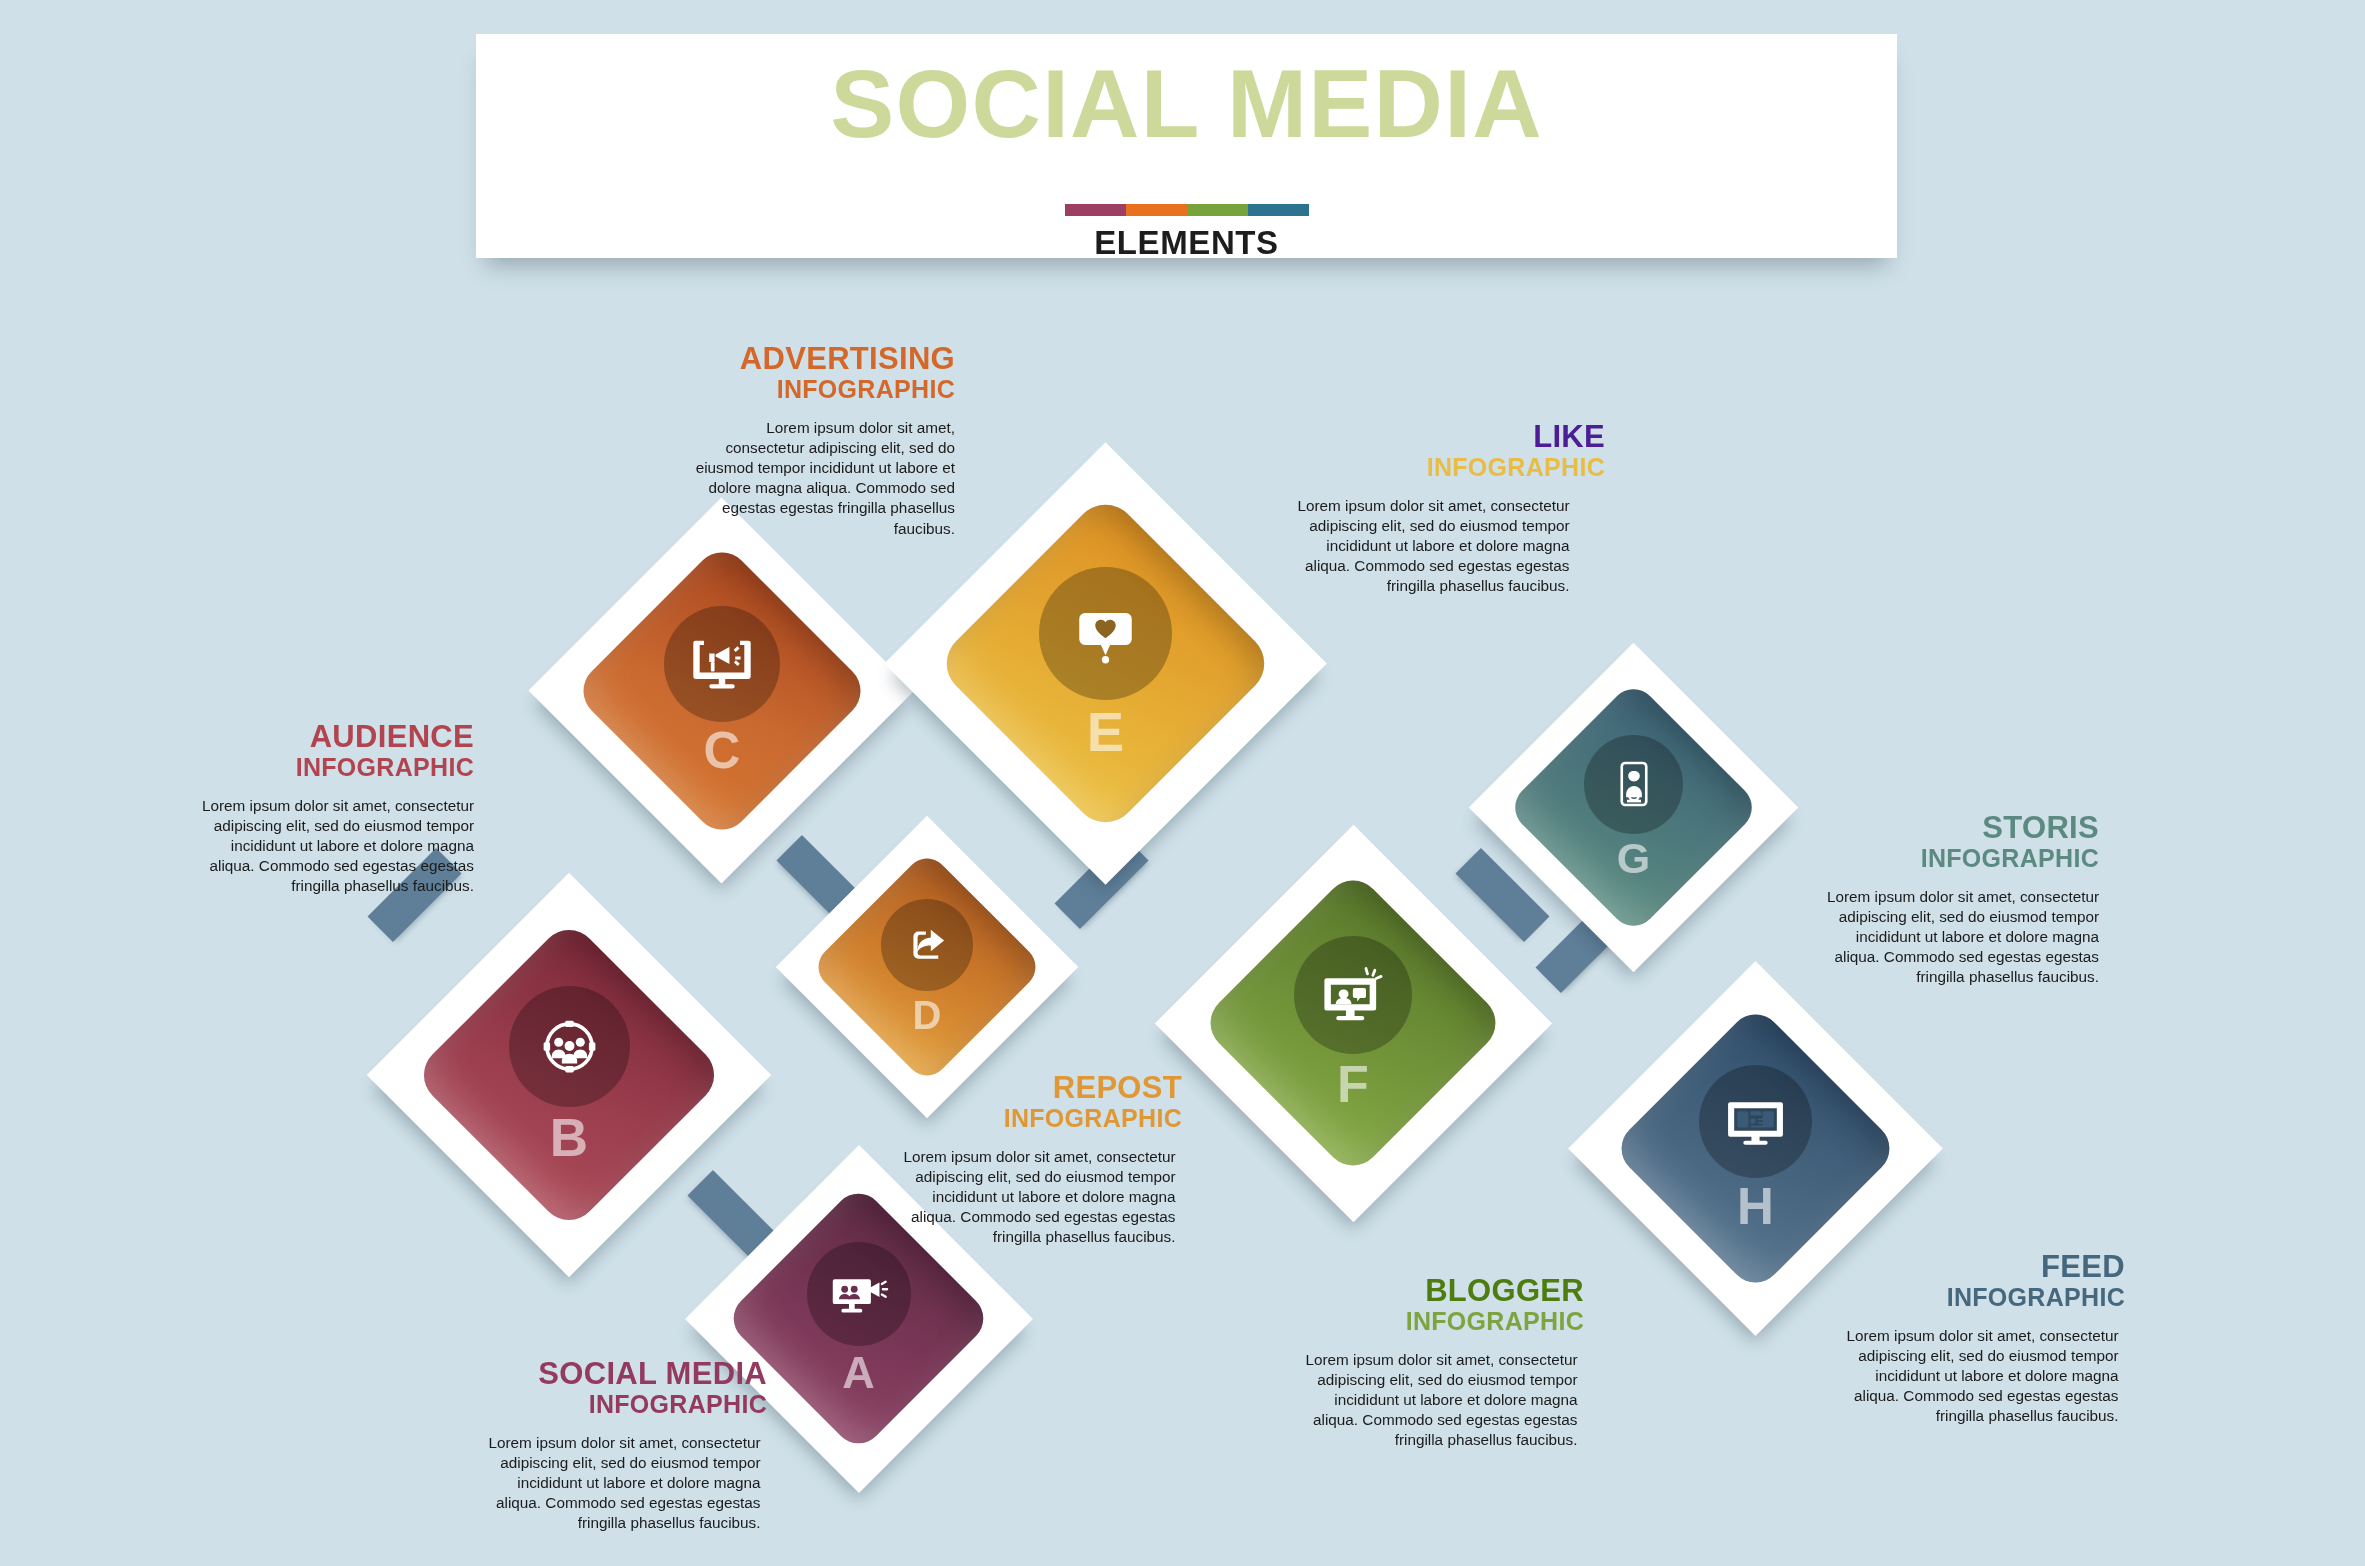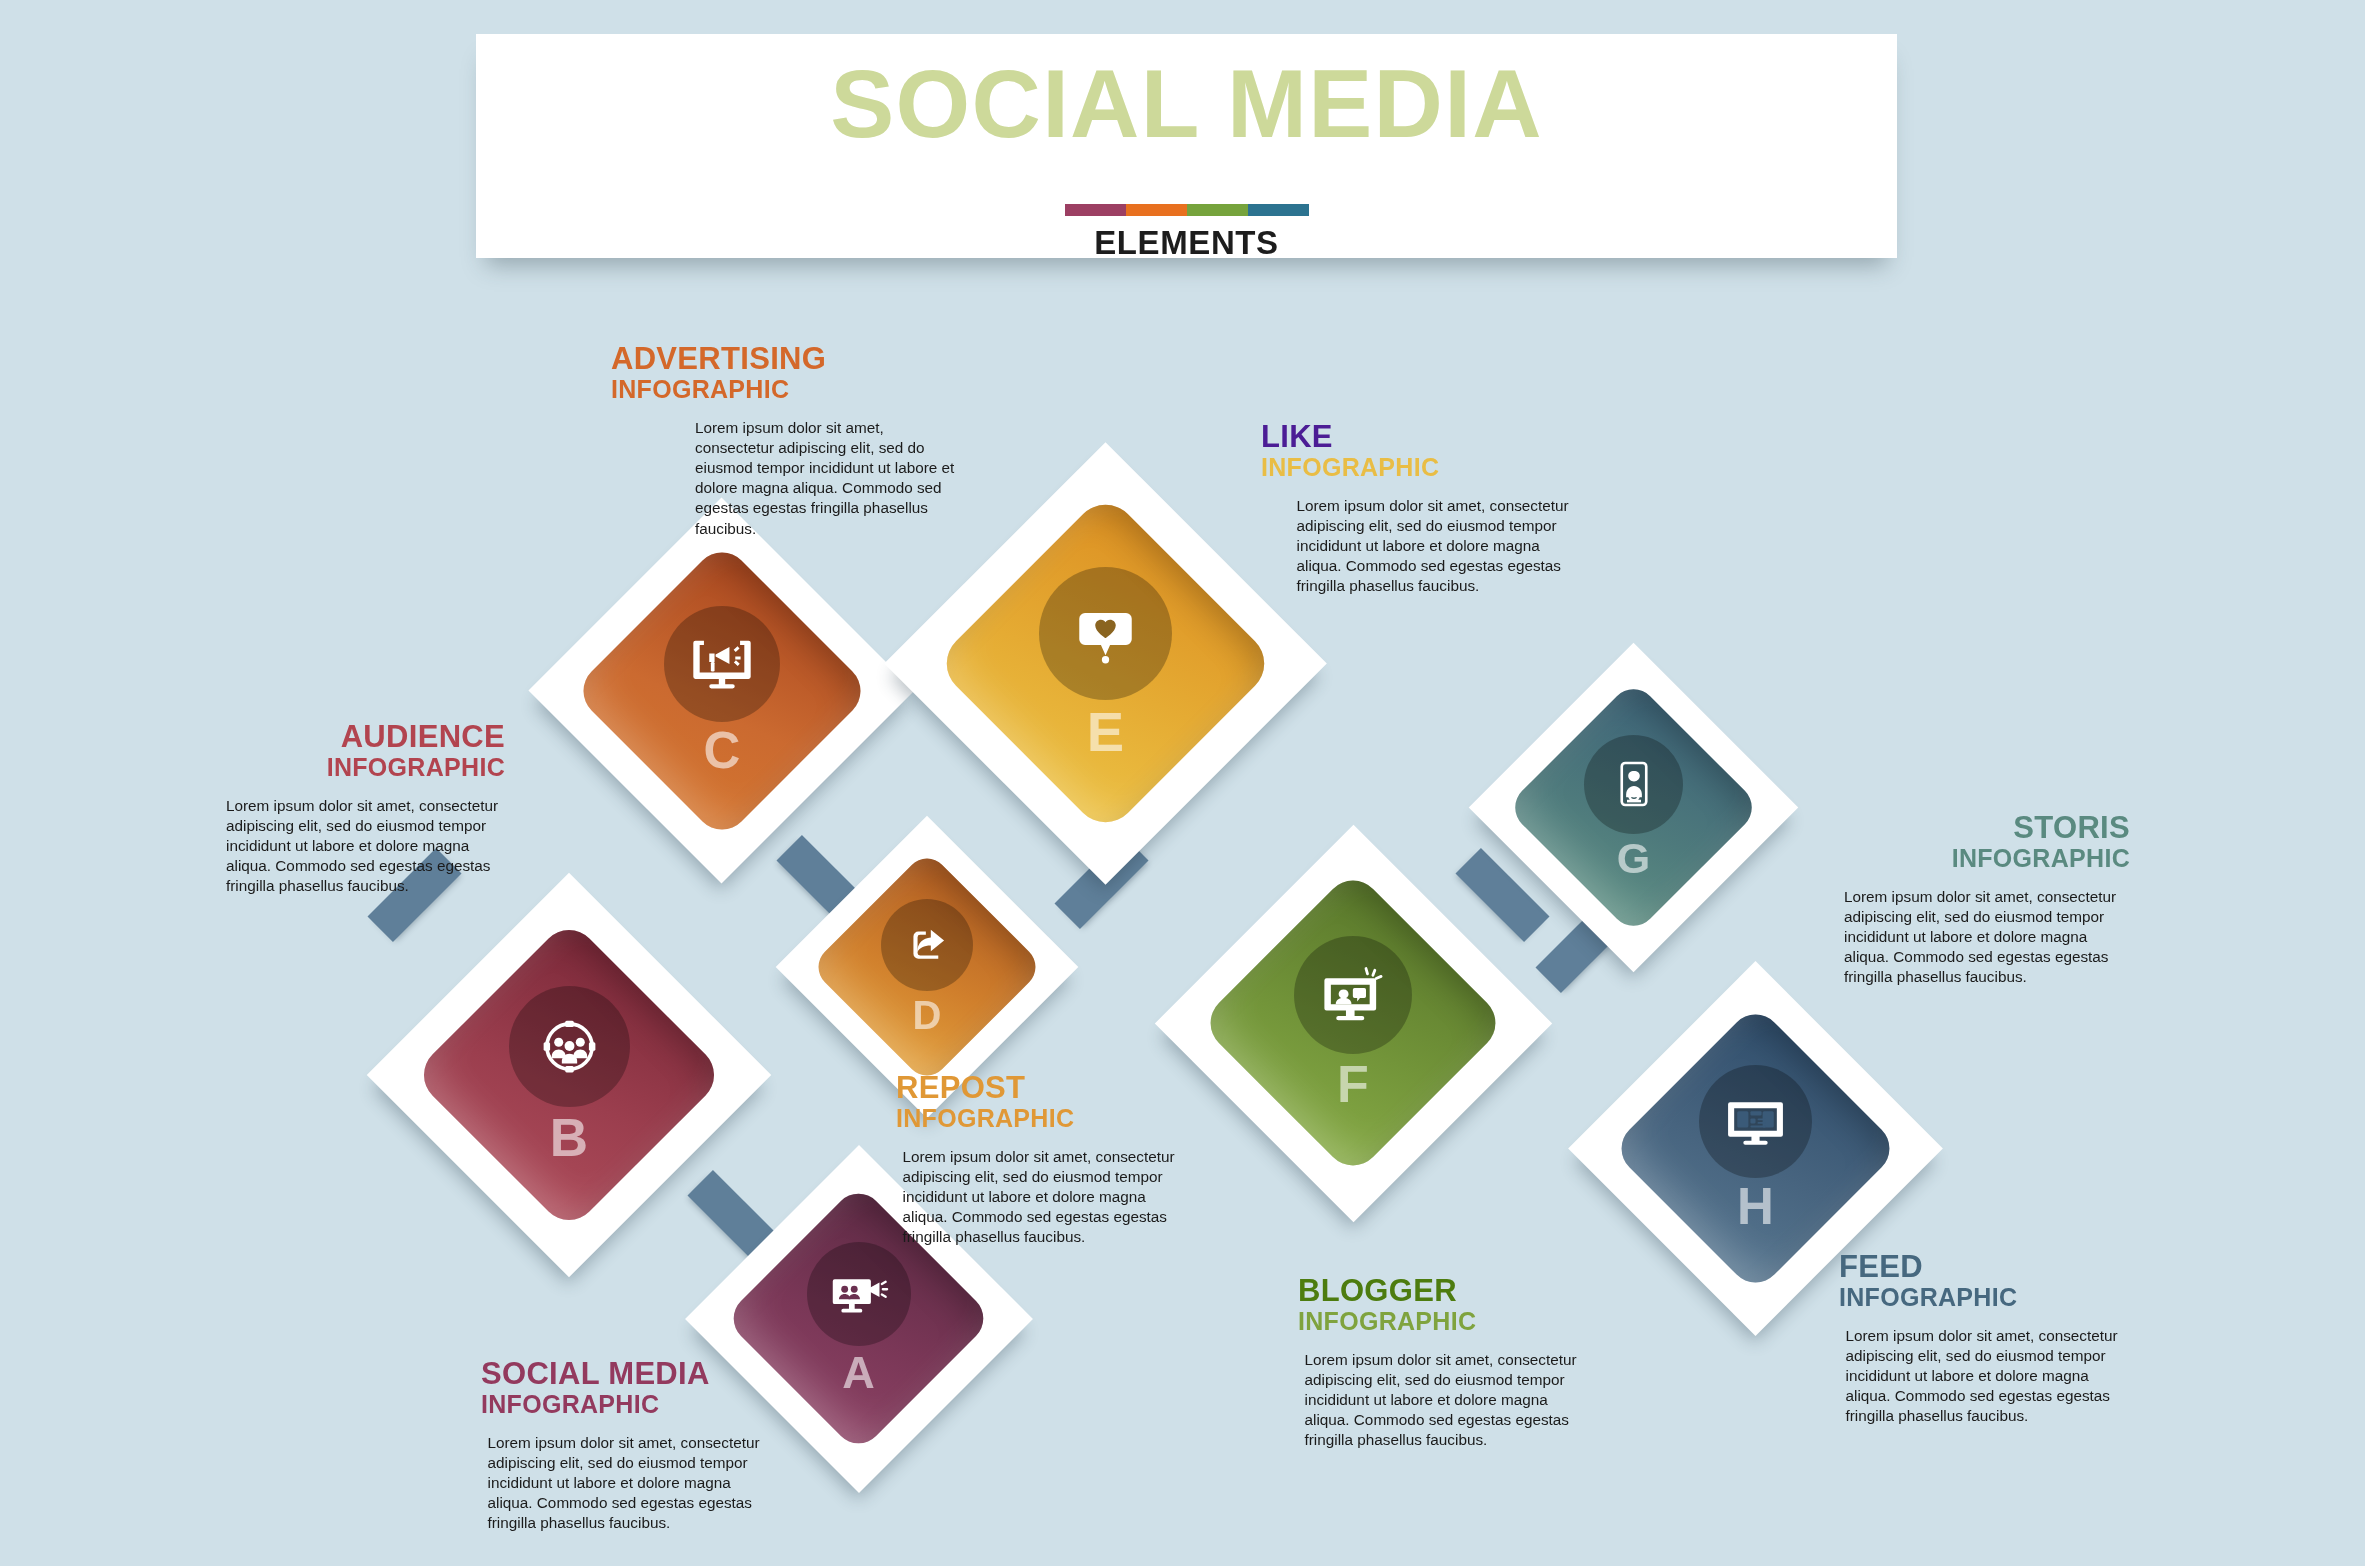--- a/index.html
+++ b/index.html
@@ -40,22 +40,22 @@
     font-size:31px;font-weight:700;line-height:1.02;letter-spacing:0.3px;
   }
   .txtblock .t2{
     font-size:25px;font-weight:700;line-height:1.02;letter-spacing:0.3px;
     margin-top:1.9px;
   }
   .txtblock .body{
     margin-top:15.6px;
     font-size:15.3px;line-height:1.32;color:#1b1b1b;font-weight:400;
   }
-  .ta-c{text-align:left;}
-  .ta-r{text-align:right;margin-left:31px;}
+  .ta-c{text-align:right;}
+  .ta-r{text-align:right;}
 
   
   .tile{position:absolute;z-index:20;}
   .tile .frame{
     position:absolute;left:0;top:0;width:100%;height:100%;
     background:#ffffff;
     transform:rotate(45deg);
     box-shadow:9px 10.4px 17px -5.2px rgba(40,60,75,.33);
   }
   .tile .inner{

